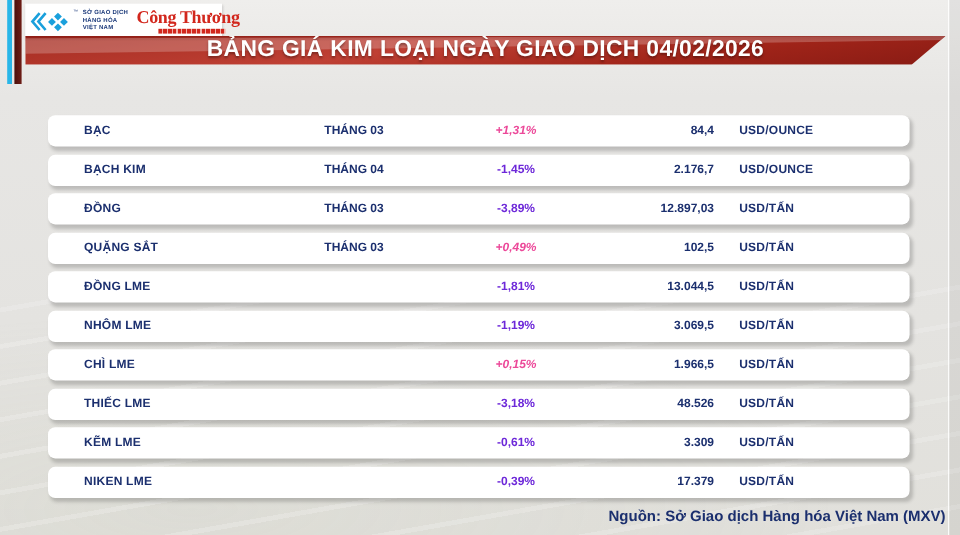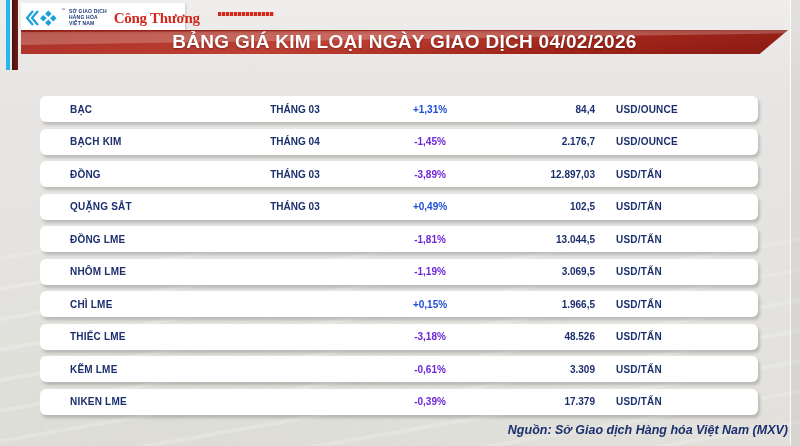--- a/index.html
+++ b/index.html
@@ -38,21 +38,21 @@
   
   .logo-panel{
     position:absolute;left:21px;top:3px;width:164px;height:30px;
     background:#fff;box-shadow:1px 1px 2px rgba(0,0,0,.15);
     display:flex;align-items:center;gap:4px;padding:0 4px;box-sizing:border-box;
   }
   .mxv-mark{flex:0 0 auto;display:flex;align-items:center;}
   .mxv-tm{font-size:4px;color:#1c3a7a;align-self:flex-start;margin-top:4px;}
   .mxv-text{display:flex;flex-direction:column;justify-content:center;line-height:1.15;}
   .mxv-text span{font-size:5px;font-weight:bold;color:#1c3a7a;letter-spacing:.2px;white-space:nowrap;}
-  .ct-logo{display:flex;align-items:flex-start;margin-left:3px;}
+  .ct-logo{display:flex;flex-direction:column;align-items:flex-start;margin-left:3px;}
   .ct-name{
     font-family:"Liberation Serif","DejaVu Serif",serif;
     font-weight:bold;font-size:15px;color:#d2271d;line-height:1;white-space:nowrap;
     letter-spacing:-0.3px;
   }
   .ct-tagline{
     margin-top:1px;width:56px;height:4px;margin-left:18px;
     background:repeating-linear-gradient(90deg,#d2271d 0 3px,#f0b0aa 3px 4px);
   }
 
@@ -81,29 +81,29 @@
   .rows{position:absolute;left:40px;top:96px;width:718px;}
   .row{
     height:26px;margin-bottom:6.5px;background:#fff;border-radius:6px;
     box-shadow:2px 3px 3px rgba(0,0,0,.18);
     display:grid;grid-template-columns:178px 154px 116px 112px 1fr;
     align-items:center;font-weight:bold;font-size:10px;color:#1b2f6e;
   }
   .cell-name{padding-left:30px;letter-spacing:.2px;}
   .cell-month{text-align:center;}
   .cell-change{text-align:center;}
-  .cell-change.up{color:#1d4ed8;}
+  .cell-change.up{color:#ec4899;font-style:italic;}
   .cell-change.down{color:#6d28d9;}
   .cell-price{text-align:right;padding-right:5px;}
   .cell-unit{padding-left:16px;letter-spacing:.2px;}
 
   
   .footer-source{
     position:absolute;right:12px;top:423px;
-    font-size:12.5px;font-weight:bold;font-style:italic;color:#1b2f6e;
+    font-size:12.5px;font-weight:bold;color:#1b2f6e;
   }
 </style>
 </head>
 <body>
 
 <div class="stage">
 
   <div class="bg-texture"></div>
   <div class="bg-streaks"></div>
   <div class="right-edge-shade"></div>

